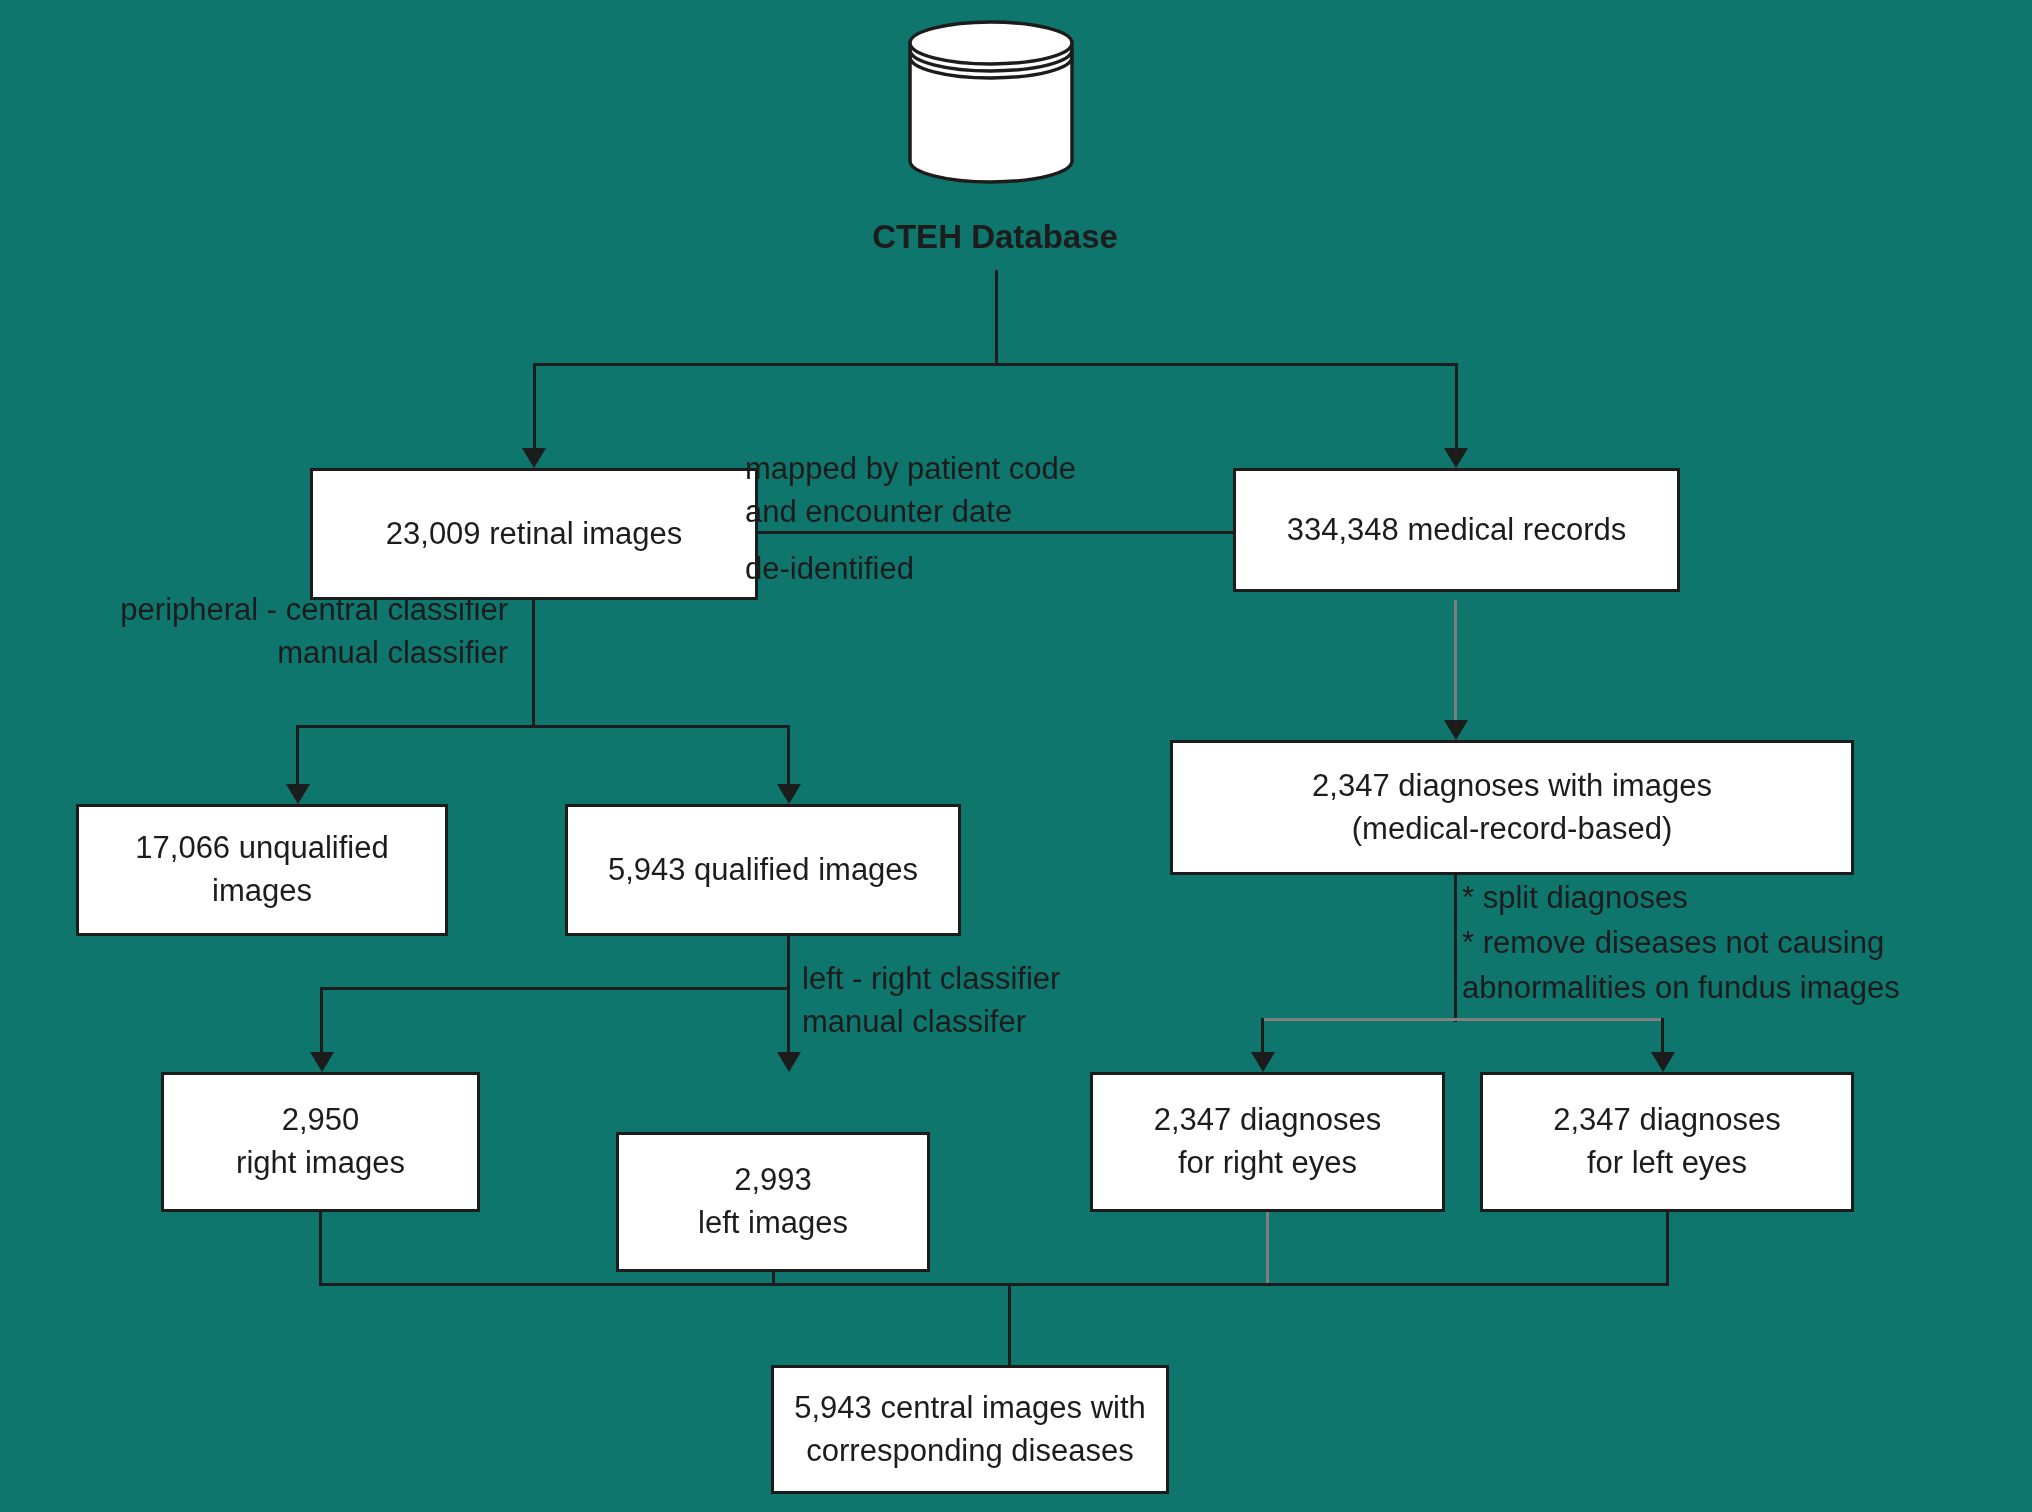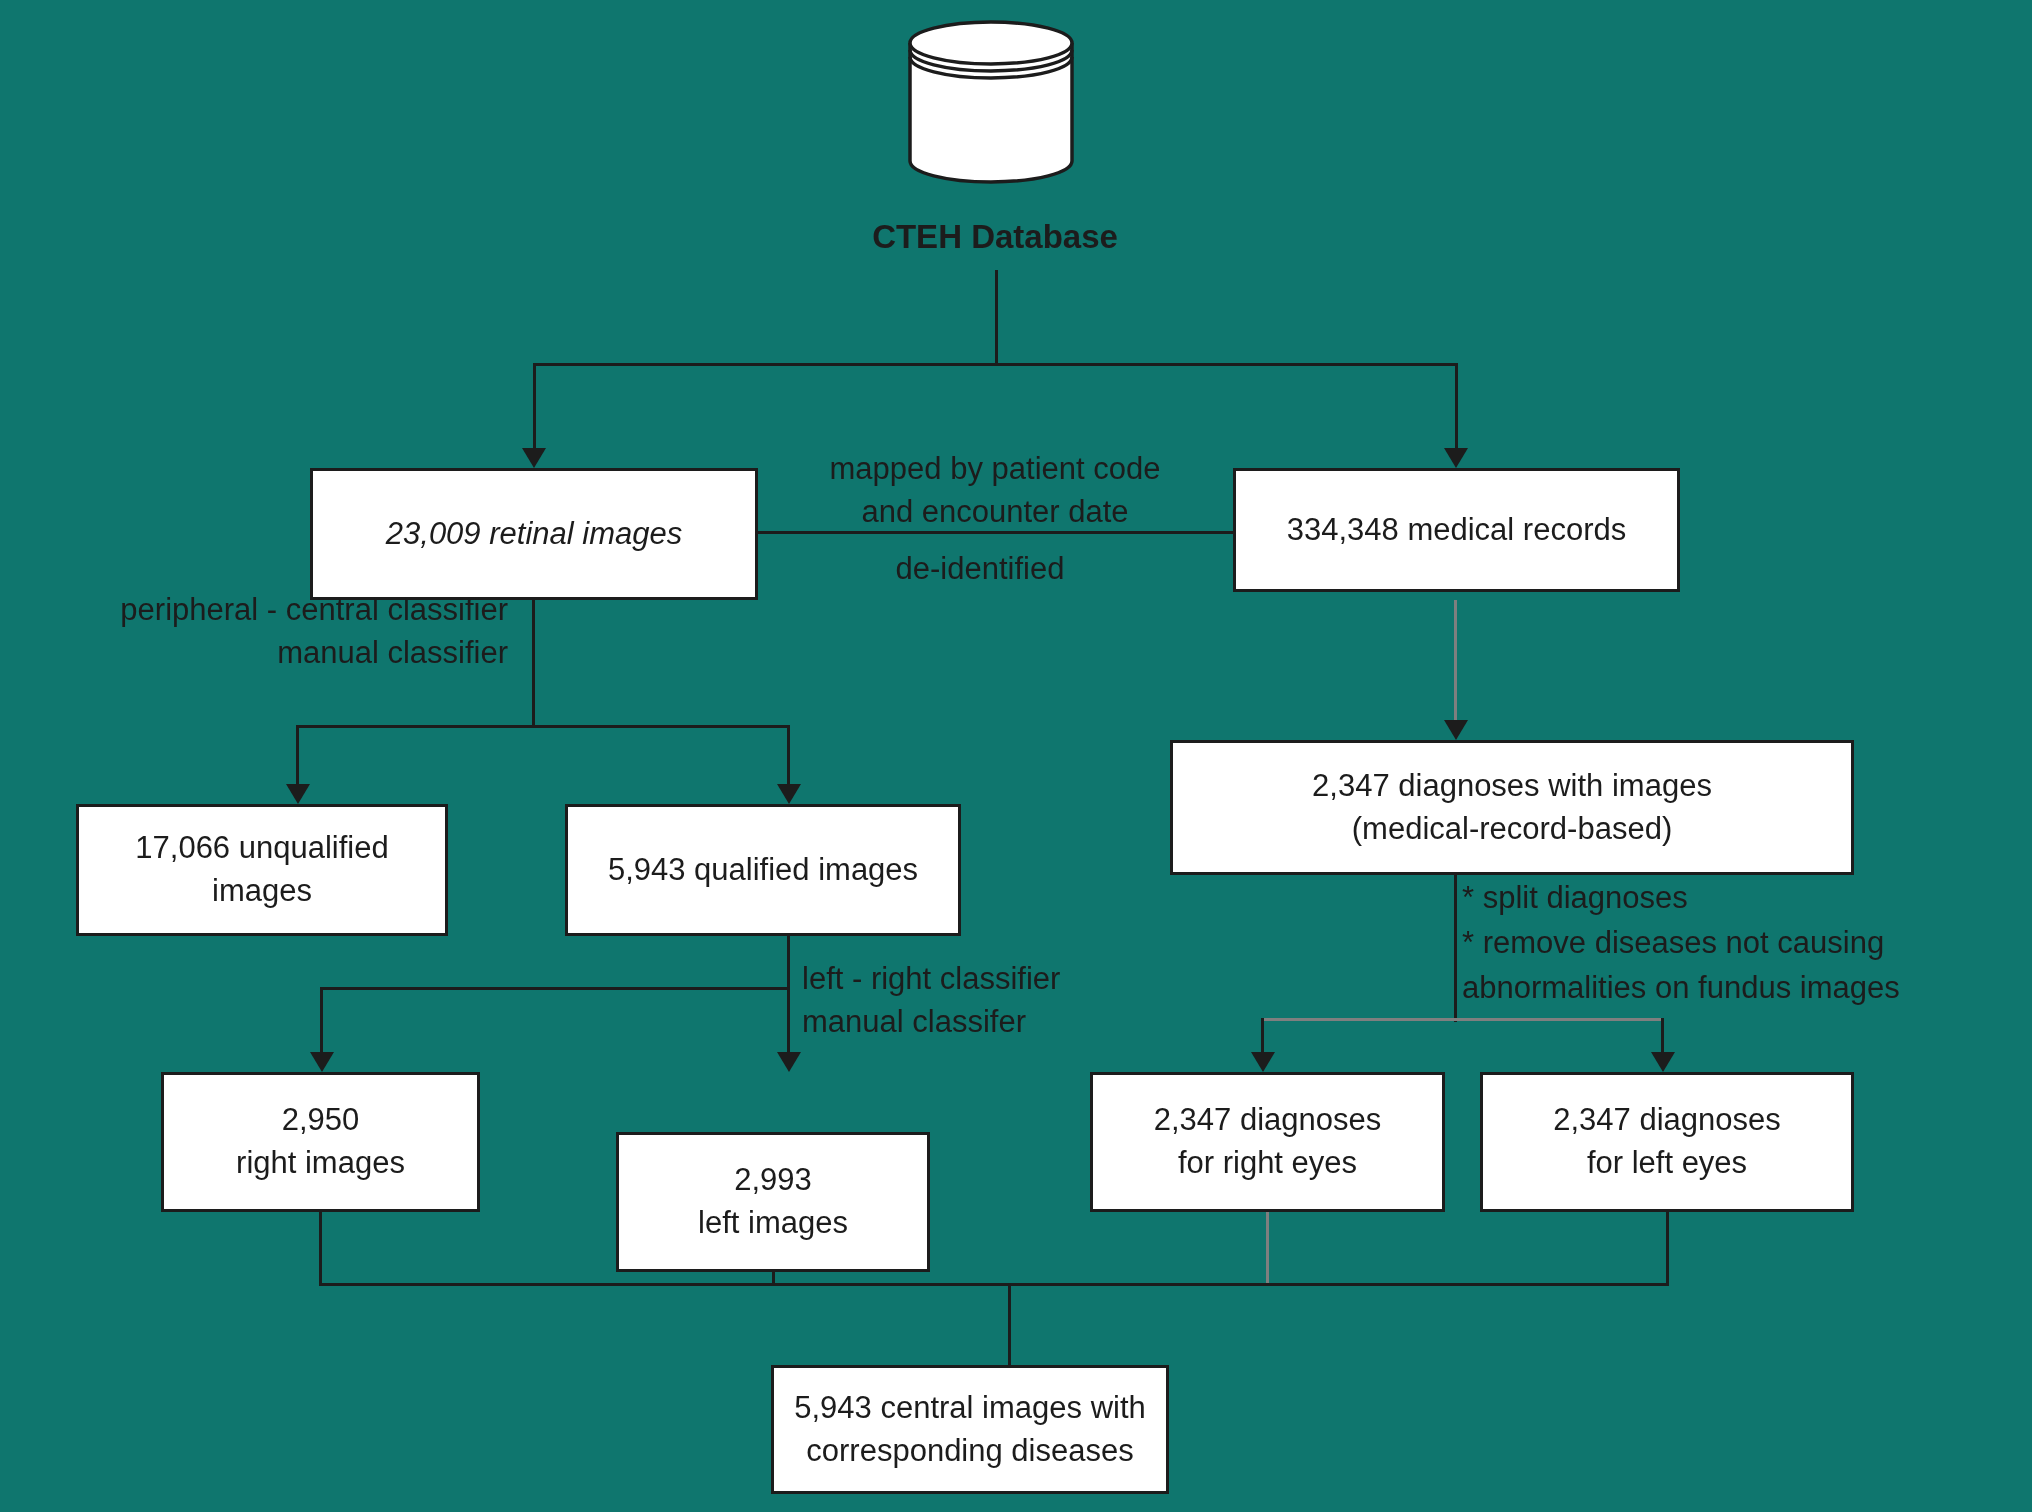--- a/index.html
+++ b/index.html
@@ -25,21 +25,21 @@
     font-size: 31px;
     line-height: 1.38;
     white-space: pre-line;
   }
   .edge-label {
     position: absolute;
     font-size: 31px;
     line-height: 1.4;
     white-space: pre-line;
   }
-  .align-center { text-align: center; }
+  .align-center { }
   .align-right  { text-align: right; }
   .align-left   { text-align: left; }
   .line { position: absolute; background: #1c1c1c; }
   .line.h { height: 3px; }
   .line.v { width: 3px; }
   .line.gray { background: #7f7f7f; }
   .arrow-down {
     position: absolute;
     width: 0; height: 0;
     border-left: 12px solid transparent;
@@ -104,21 +104,21 @@
   <div class="line v" style="left:1661px; top:1018px; height:37px;"></div>
   <div class="arrow-down" style="left:1651px; top:1052px;"></div>
 
   <div class="line v" style="left:319px; top:1212px; height:74px;"></div>
   <div class="line v" style="left:772px; top:1212px; height:74px;"></div>
   <div class="line v gray" style="left:1266px; top:1212px; height:74px;"></div>
   <div class="line v" style="left:1666px; top:1212px; height:74px;"></div>
   <div class="line h" style="left:319px; top:1283px; width:1350px;"></div>
   <div class="line v" style="left:1008px; top:1283px; height:82px;"></div>
 
-  <div class="node" style="left:310px; top:468px; width:448px; height:132px;font-style:italic;">
+  <div class="node" style="left:310px; top:468px; width:448px; height:132px;">
     <span class="node-text">23,009 retinal images</span>
   </div>
 
   <div class="node" style="left:1233px; top:468px; width:447px; height:124px;">
     <span class="node-text">334,348 medical records</span>
   </div>
 
   <div class="node" style="left:76px; top:804px; width:372px; height:132px;">
     <span class="node-text">17,066 unqualified
 images</span>

